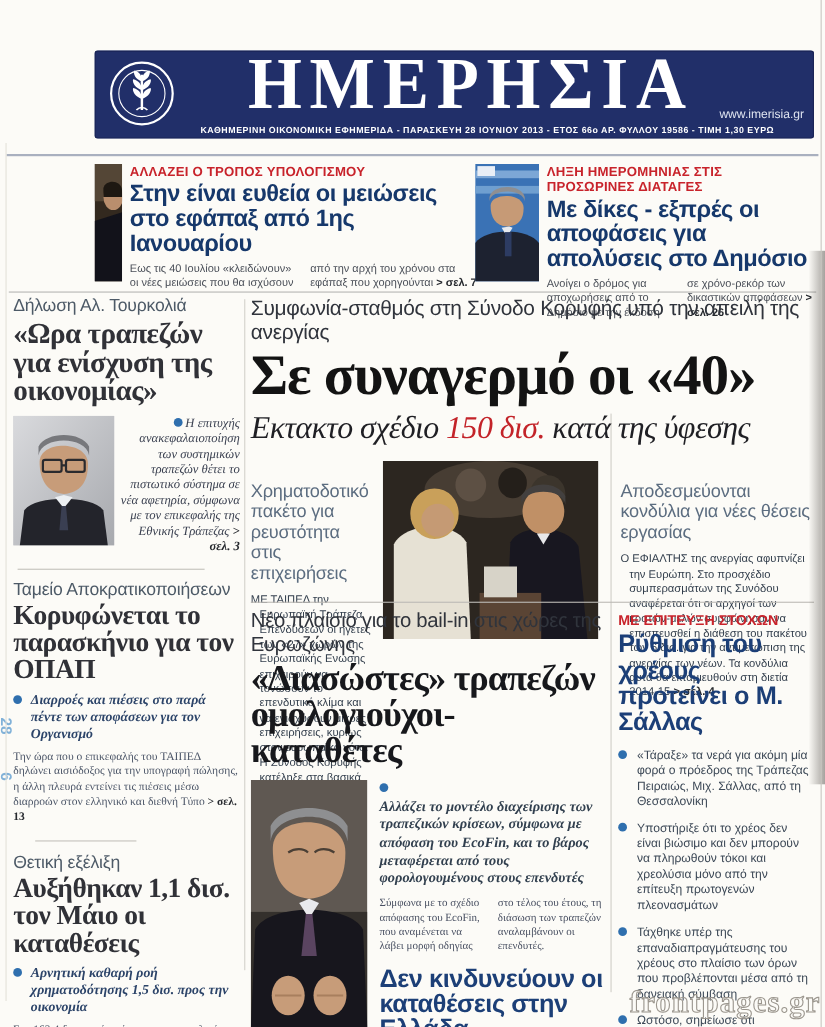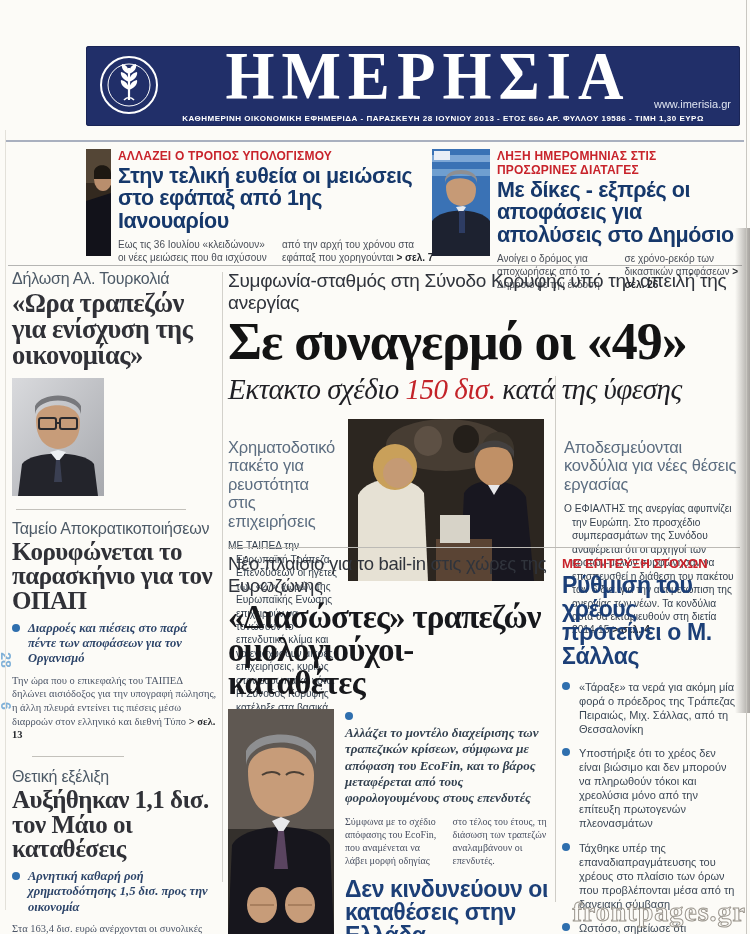--- a/index.html
+++ b/index.html
@@ -140,22 +140,22 @@
   <div class="ts ts-left">
     <svg class="ts-photo" width="25" height="107" viewBox="0 0 25 107">
       <rect width="25" height="107" fill="#33291f"></rect>
       <rect width="25" height="34" fill="#544636"></rect>
       <ellipse cx="17" cy="30" rx="9" ry="12" fill="#b98e6d"></ellipse>
       <path d="M8 22 C10 14 24 14 25 24 L25 30 L8 30 Z" fill="#1d1812"></path>
       <path d="M0 52 L25 44 L25 107 L0 107 Z" fill="#12121a"></path>
     </svg>
     <div>
       <div class="ts-kicker">ΑΛΛΑΖΕΙ Ο ΤΡΟΠΟΣ ΥΠΟΛΟΓΙΣΜΟΥ</div>
-      <div class="ts-headline">Στην τελική ευθεία οι μειώσεις στο εφάπαξ από 1ης Ιανουαρίου</div>
-      <div class="ts-body"><span>Εως τις 36 Ιουλίου «κλειδώνουν» οι νέες μειώσεις που θα ισχύσουν από την αρχή του χρόνου στα εφάπαξ που χορηγούνται </span><span class="ref">&gt; σελ. 7</span></div>
+      <div class="ts-headline">Στην είναι ευθεία οι μειώσεις στο εφάπαξ από 1ης Ιανουαρίου</div>
+      <div class="ts-body"><span>Εως τις 40 Ιουλίου «κλειδώνουν» οι νέες μειώσεις που θα ισχύσουν από την αρχή του χρόνου στα εφάπαξ που χορηγούνται </span><span class="ref">&gt; σελ. 7</span></div>
     </div>
   </div>
 
   <div class="ts ts-right">
     <svg class="ts-photo" width="58" height="107" viewBox="0 0 58 107">
       <rect width="58" height="107" fill="#3a72b5"></rect>
       <rect y="6" width="58" height="7" fill="#7da7d6"></rect>
       <rect y="20" width="58" height="7" fill="#6f9fd0"></rect>
       <rect x="2" y="2" width="16" height="9" fill="#e9eef6"></rect>
       <path d="M14 38 C14 26 44 26 44 40 C44 50 40 56 29 57 C18 56 14 48 14 38 Z" fill="#c69a76"></path>
@@ -190,20 +190,21 @@
           </defs>
         <path d="M24 42 C24 22 68 22 68 44 C68 60 61 70 46 71 C31 70 24 58 24 42 Z" fill="#c79c79"></path>
         <path d="M23 36 C26 18 66 18 69 36 L69 28 C62 14 30 14 23 28 Z" fill="#77787c"></path>
         <rect x="27" y="40" width="17" height="11" rx="2" fill="none" stroke="#2a2a2e" stroke-width="2"></rect>
         <rect x="48" y="40" width="17" height="11" rx="2" fill="none" stroke="#2a2a2e" stroke-width="2"></rect>
         <path d="M44 45 L48 45" stroke="#2a2a2e" stroke-width="2"></path>
         <path d="M6 118 L10 86 C20 72 72 72 82 86 L86 118 Z" fill="#23242b"></path>
         <path d="M38 74 L46 84 L54 74 L46 72 Z" fill="#eceff2"></path>
         <path d="M44 82 L48 82 L50 104 L42 104 Z" fill="#3a3f52"></path>
       </svg>
+      <div class="tourk-text"><span class="disc"></span><span>Η επιτυχής ανακεφαλαιοποίηση των συστημικών τραπεζών θέτει το πιστωτικό σύστημα σε νέα αφετηρία, σύμφωνα με τον επικεφαλής της Εθνικής Τράπεζας </span><span class="ref">&gt; σελ. 3</span></div>
     </div>
     <hr class="hr1">
     <div class="kicker-gray">Ταμείο Αποκρατικοποιήσεων</div>
     <div class="serif-head h-opap">Κορυφώνεται το παρασκήνιο για τον ΟΠΑΠ</div>
     <div class="bullet-line">
         <span class="disc"></span>
         <span>Διαρροές και πιέσεις στο παρά πέντε των αποφάσεων για τον Οργανισμό</span>
       </div>
     <div class="body-serif"><span>Την ώρα που ο επικεφαλής του ΤΑΙΠΕΔ δηλώνει αισιόδοξος για την υπογραφή πώλησης, η άλλη πλευρά εντείνει τις πιέσεις μέσω διαρροών στον ελληνικό και διεθνή Τύπο </span><span class="ref">&gt; σελ. 13</span></div>
     <hr class="hr2">
@@ -211,21 +212,21 @@
     <div class="serif-head h-depo">Αυξήθηκαν 1,1 δισ. τον Μάιο οι καταθέσεις</div>
     <div class="bullet-line">
         <span class="disc"></span>
         <span>Αρνητική καθαρή ροή χρηματοδότησης 1,5 δισ. προς την οικονομία</span>
       </div>
     <div class="body-serif"><span>Στα 163,4 δισ. ευρώ ανέρχονται οι συνολικές καταθέσεις στις ελληνικές τράπεζες, σύμφωνα με τα στοιχεία της ΤτΕ. Αρνητική στο 3,7% από 3,4% η ετήσια μεταβολή χρηματοδότησης </span></div>
   </div>
 
   <div class="lead">
     <div class="lead-overline">Συμφωνία-σταθμός στη Σύνοδο Κορυφής υπό την απειλή της ανεργίας</div>
-    <div class="lead-headline">Σε συναγερμό οι «49»</div>
+    <div class="lead-headline">Σε συναγερμό οι «40»</div>
     <div class="lead-deck"><span>Εκτακτο σχέδιο </span><span class="red">150 δισ.</span><span> κατά της ύφεσης</span></div>
     <div class="lead-row">
       <div class="lead-colL">
         <div class="sub-slate">Χρηματοδοτικό πακέτο για ρευστότητα στις επιχειρήσεις</div>
         <div class="lead-body"><span class="lead-in">ΜΕ ΤΑΙΠΕΔ</span><span> την Ευρωπαϊκή Τράπεζα Επενδύσεων οι ηγέτες των «27» χωρών της Ευρωπαϊκής Ενωσης επιχειρούν να τονώσουν το επενδυτικό κλίμα και να ενισχύσουν μικρές επιχειρήσεις, κυρίως στον ευρωπαϊκό νότο. Η Σύνοδος Κορυφής κατέληξε στα βασικά σημεία και σήμερα επικυρώνει τη συμφωνία.</span></div>
       </div>
       <svg class="lead-photo" viewBox="0 0 196 162">
         <rect width="196" height="162" fill="#2c2620"></rect>
         <ellipse cx="98" cy="26" rx="60" ry="26" fill="#473d33"></ellipse>
         <ellipse cx="80" cy="22" rx="14" ry="15" fill="#5d5044"></ellipse>

